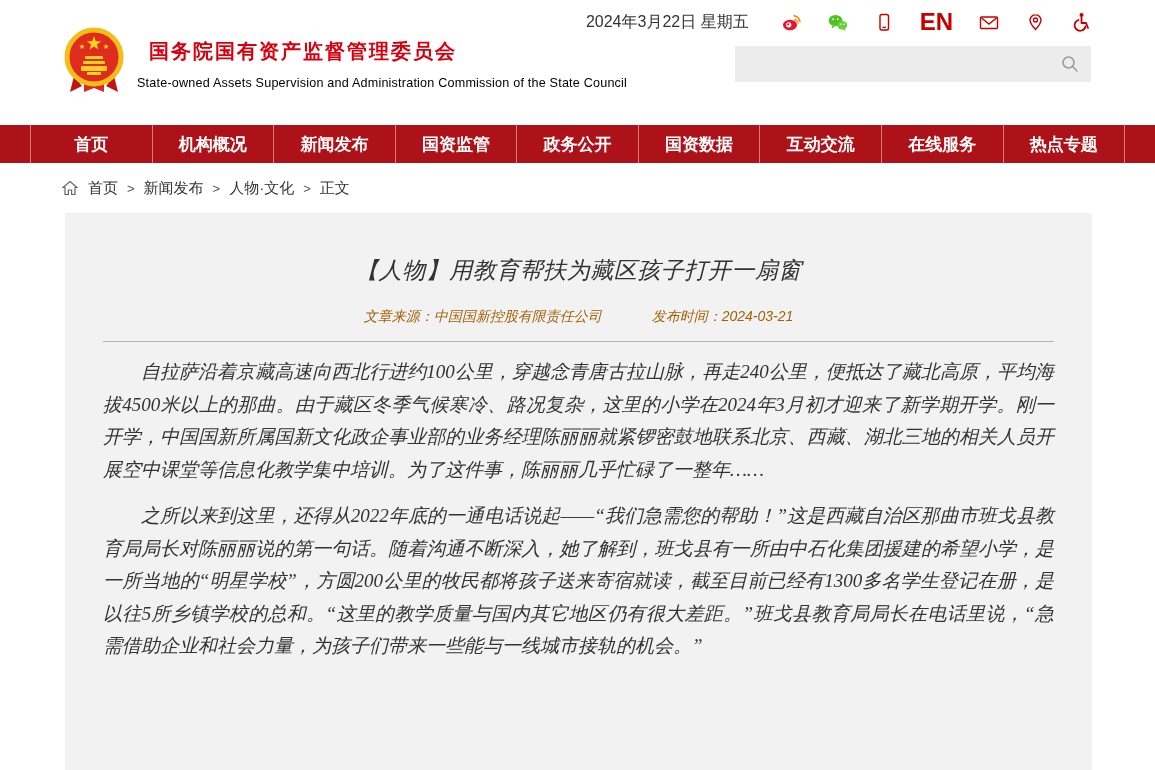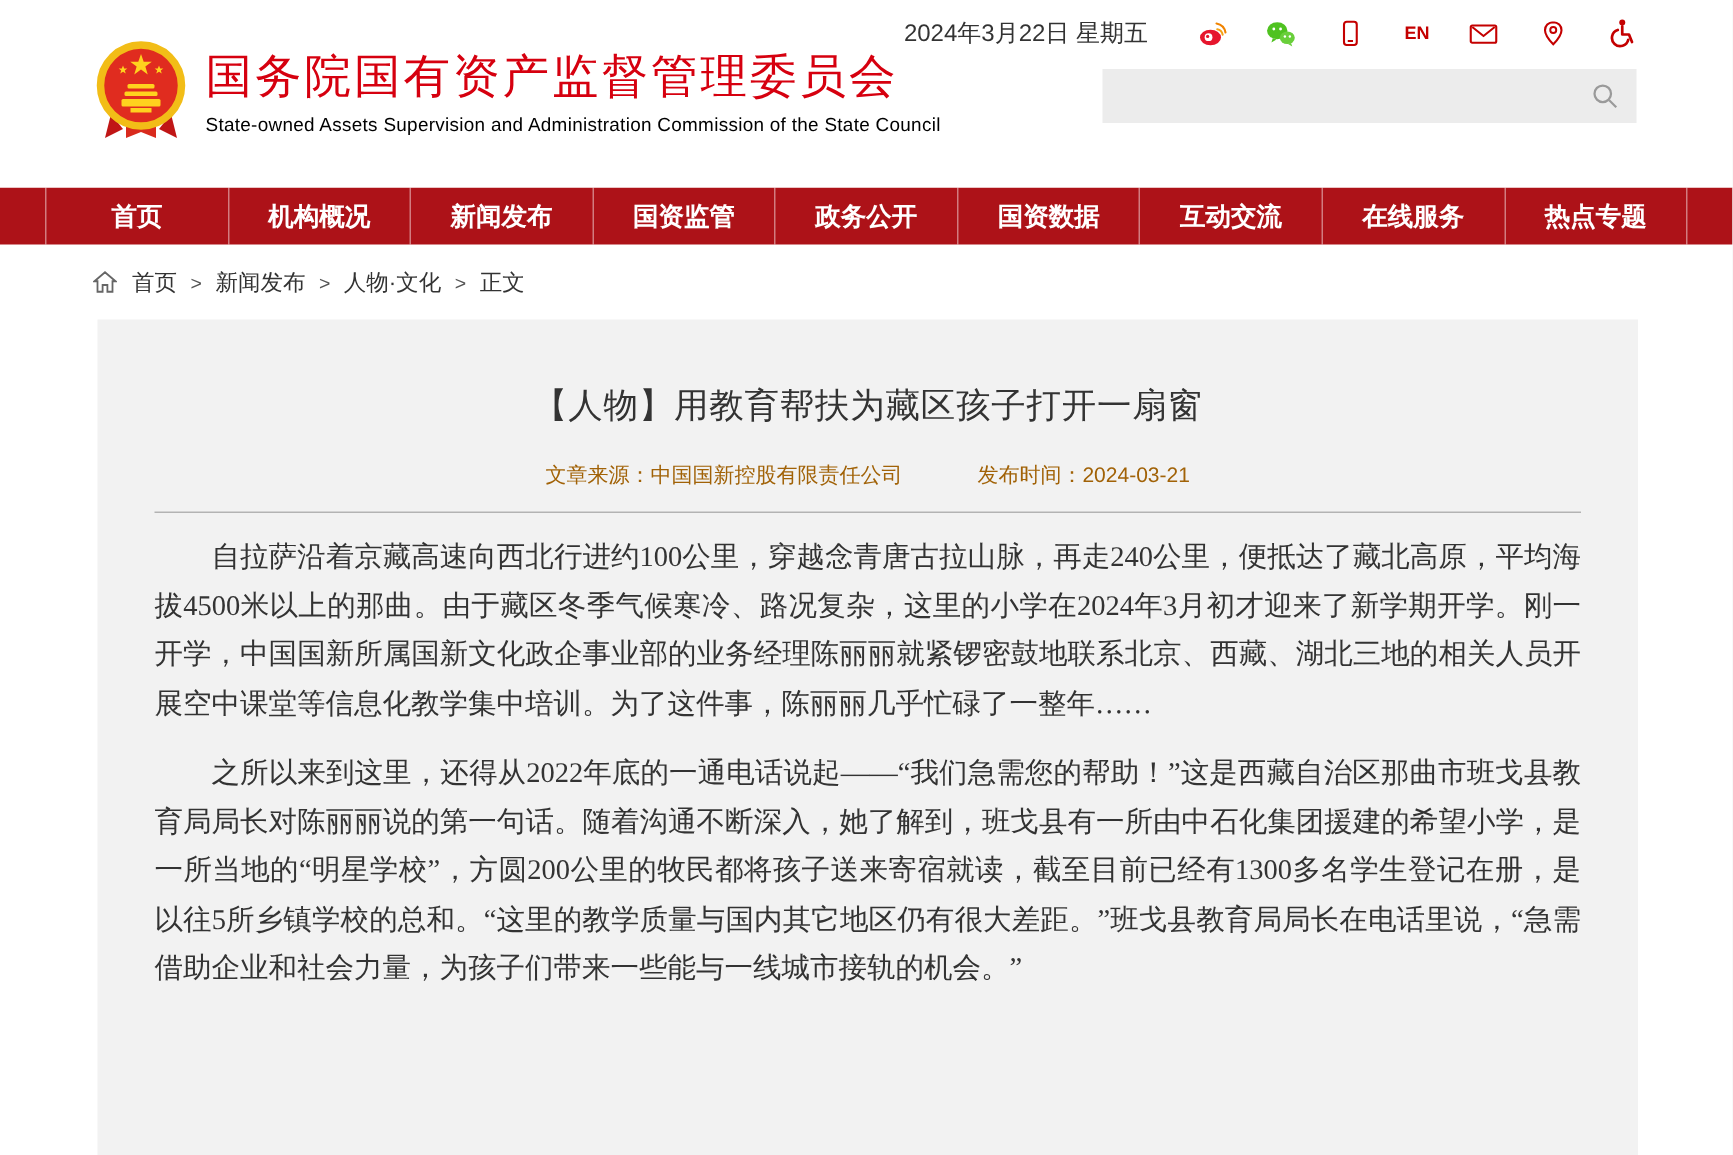--- a/index.html
+++ b/index.html
@@ -5,41 +5,41 @@
   html,body{margin:0;padding:0;}
   body{
     width:1155px;height:770px;overflow:hidden;background:#fff;
     font-family:"Liberation Sans","DejaVu Sans",sans-serif;
     -webkit-font-smoothing:antialiased;
   }
   
   .header{position:relative;height:125px;background:#fff;}
   .logo{position:absolute;left:62px;top:26px;width:64px;height:72px;}
   .org{position:absolute;left:137px;top:34px;}
-  .org-cn{font-size:31px;font-weight:normal;color:var(--brand_red);letter-spacing:2px;line-height:34px;}
+  .org-cn{font-size:20px;font-weight:bold;color:var(--brand_red);letter-spacing:2px;line-height:34px;margin-left:12px;}
   .org-en{font-size:12.6px;color:#000000;margin-top:8px;letter-spacing:.2px;}
   .topbar{position:absolute;top:11px;right:64px;display:flex;align-items:center;gap:26px;height:22px;}
   .date{font-size:16px;color:#333;margin-right:7px;white-space:nowrap;}
   .tb-icon{display:inline-flex;align-items:center;justify-content:center;width:20px;height:20px;cursor:pointer;}
-  .lang{font-size:12px;font-weight:bold;color:var(--icon_red);cursor:pointer;line-height:20px;}
+  .lang{font-size:24px;font-weight:bold;color:var(--icon_red);cursor:pointer;line-height:20px;}
   .searchbox{position:absolute;top:46px;right:64px;width:356px;height:36px;background:#ececec;display:flex;align-items:center;}
   .search-input{flex:1;height:100%;border:none;background:transparent;outline:none;padding:0 10px;font-size:14px;color:#333;}
   .search-btn{width:42px;height:100%;border:none;background:transparent;display:flex;align-items:center;justify-content:center;cursor:pointer;padding:0;}
   
   .nav{height:38px;background:var(--nav_red);display:flex;padding:0 30px;}
   .nav-item{flex:1;display:flex;align-items:center;justify-content:center;color:#fff;
     font-size:17px;font-weight:bold;cursor:pointer;border-left:1px solid rgba(255,255,255,.45);white-space:nowrap;}
   .nav-item:last-child{border-right:1px solid rgba(255,255,255,.45);}
   
   .breadcrumb{height:50px;display:flex;align-items:center;padding-left:62px;font-size:15px;color:#333;}
   .breadcrumb .crumb{cursor:pointer;margin:0 4px;}
   .breadcrumb .sep{color:#555;margin:0 5px;font-size:13px;}
   .home-ico{margin-right:6px;display:inline-flex;}
   
-  .content{margin-left:65px;width:1027px;height:557px;background:var(--content_bg);overflow:hidden;}
+  .content{margin-left:65px;width:1027px;height:557px;background:var(--content_bg);overflow:hidden;font-style:italic;}
   .article-title{padding-top:42px;text-align:center;font-size:23px;color:#333;font-weight:400;letter-spacing:.5px;}
   .article-meta{margin-top:22px;text-align:center;font-size:14px;color:#a16207;}
   .article-meta .pair + .pair{margin-left:46px;}
   .divider{margin:15px 38px 0;border:none;border-top:1px solid #b3b3b3;height:0;}
   .article-body{padding:14px 38px 0;font-family:"Liberation Serif","DejaVu Serif",serif;
     font-size:19px;color:#333;line-height:32.5px;text-align:justify;}
   .article-body p{margin:0 0 14px;text-indent:2em;}
 </style>
 </head>
 <body>

